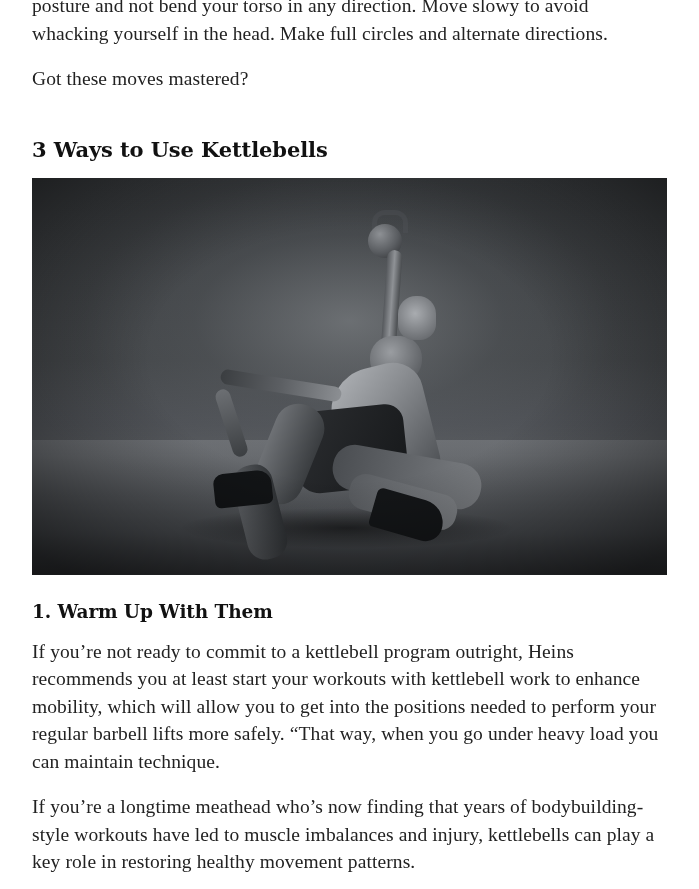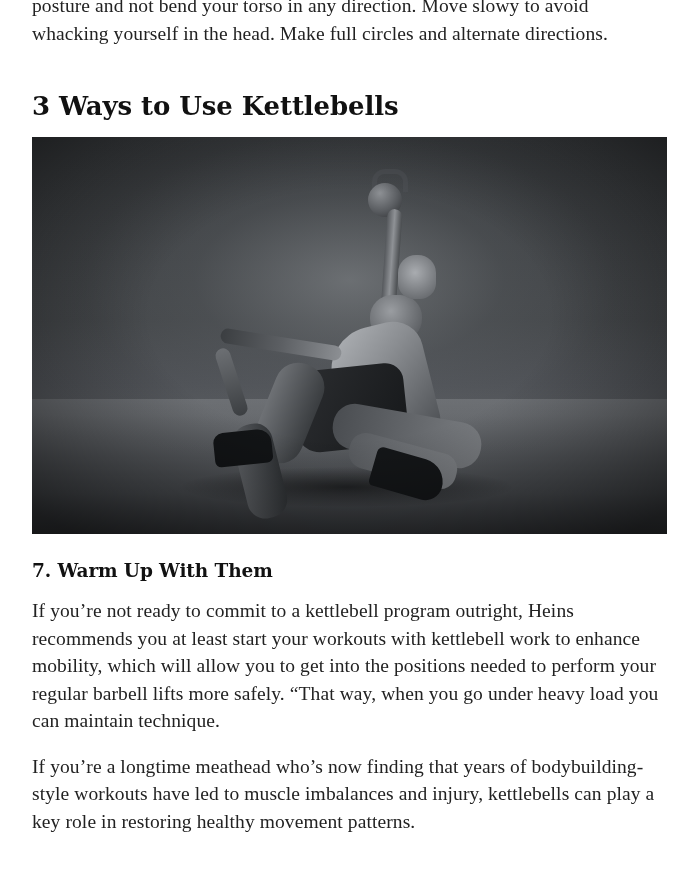--- a/index.html
+++ b/index.html
@@ -26,21 +26,21 @@
     line-height: 27.5px;
     color: #222222;
     margin: 0 0 18px 0;
     letter-spacing: 0.1px;
   }
   p.first {
     margin-top: -8px;
   }
   h2.section-heading {
     font-family: "DejaVu Serif", serif;
-    font-size: 26px;
+    font-size: 21px;
     font-weight: bold;
     color: #111111;
     margin: 44px 0 16px 0;
     letter-spacing: -0.1px;
   }
   h3.sub-heading {
     font-family: "DejaVu Serif", serif;
     font-size: 18.5px;
     font-weight: bold;
     color: #111111;
@@ -186,20 +186,21 @@
     border-radius: 50%;
   }
 </style>
 </head>
 <body>
 
 <div class="article">
 
   <p class="body-text first">posture and not bend your torso in any direction. Move slowy to avoid whacking yourself in the head. Make full circles and alternate directions.</p>
 
+  <p class="body-text">Got these moves mastered?</p>
 
   <h2 class="section-heading">3 Ways to Use Kettlebells</h2>
 
   <div class="figure">
     <div class="photo"></div>
     <div class="photo-floor"></div>
     <div class="subject">
       <div class="shadow-floor"></div>
       <div class="sub-part kb-handle"></div>
       <div class="sub-part kb-bell"></div>
@@ -213,19 +214,19 @@
       <div class="sub-part thigh-back"></div>
       <div class="sub-part shin-back"></div>
       <div class="sub-part thigh-front"></div>
       <div class="sub-part shin-front"></div>
       <div class="sub-part shoe-front"></div>
       <div class="sub-part shoe-back"></div>
     </div>
     <div class="photo-vignette"></div>
   </div>
 
-  <h3 class="sub-heading">7. Warm Up With Them</h3>
+  <h3 class="sub-heading">1. Warm Up With Them</h3>
 
   <p class="body-text">If you’re not ready to commit to a kettlebell program outright, Heins recommends you at least start your workouts with kettlebell work to enhance mobility, which will allow you to get into the positions needed to perform your regular barbell lifts more safely. “That way, when you go under heavy load you can maintain technique.</p>
 
   <p class="body-text">If you’re a longtime meathead who’s now finding that years of bodybuilding-style workouts have led to muscle imbalances and injury, kettlebells can play a key role in restoring healthy movement patterns.</p>
 
 </div>
 
 </body></html>

